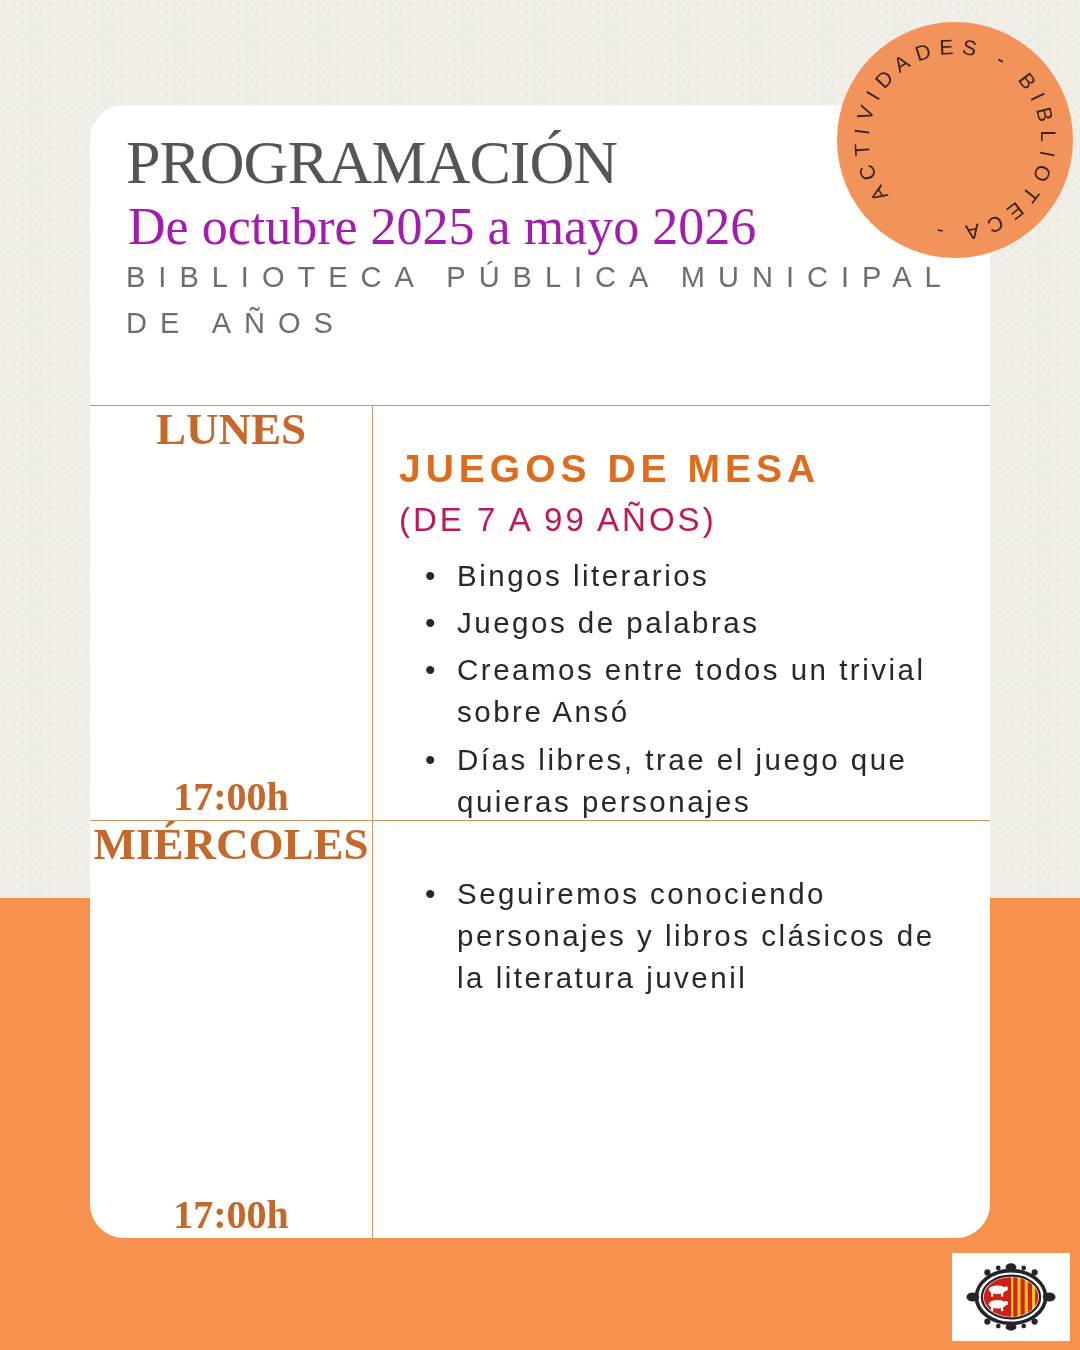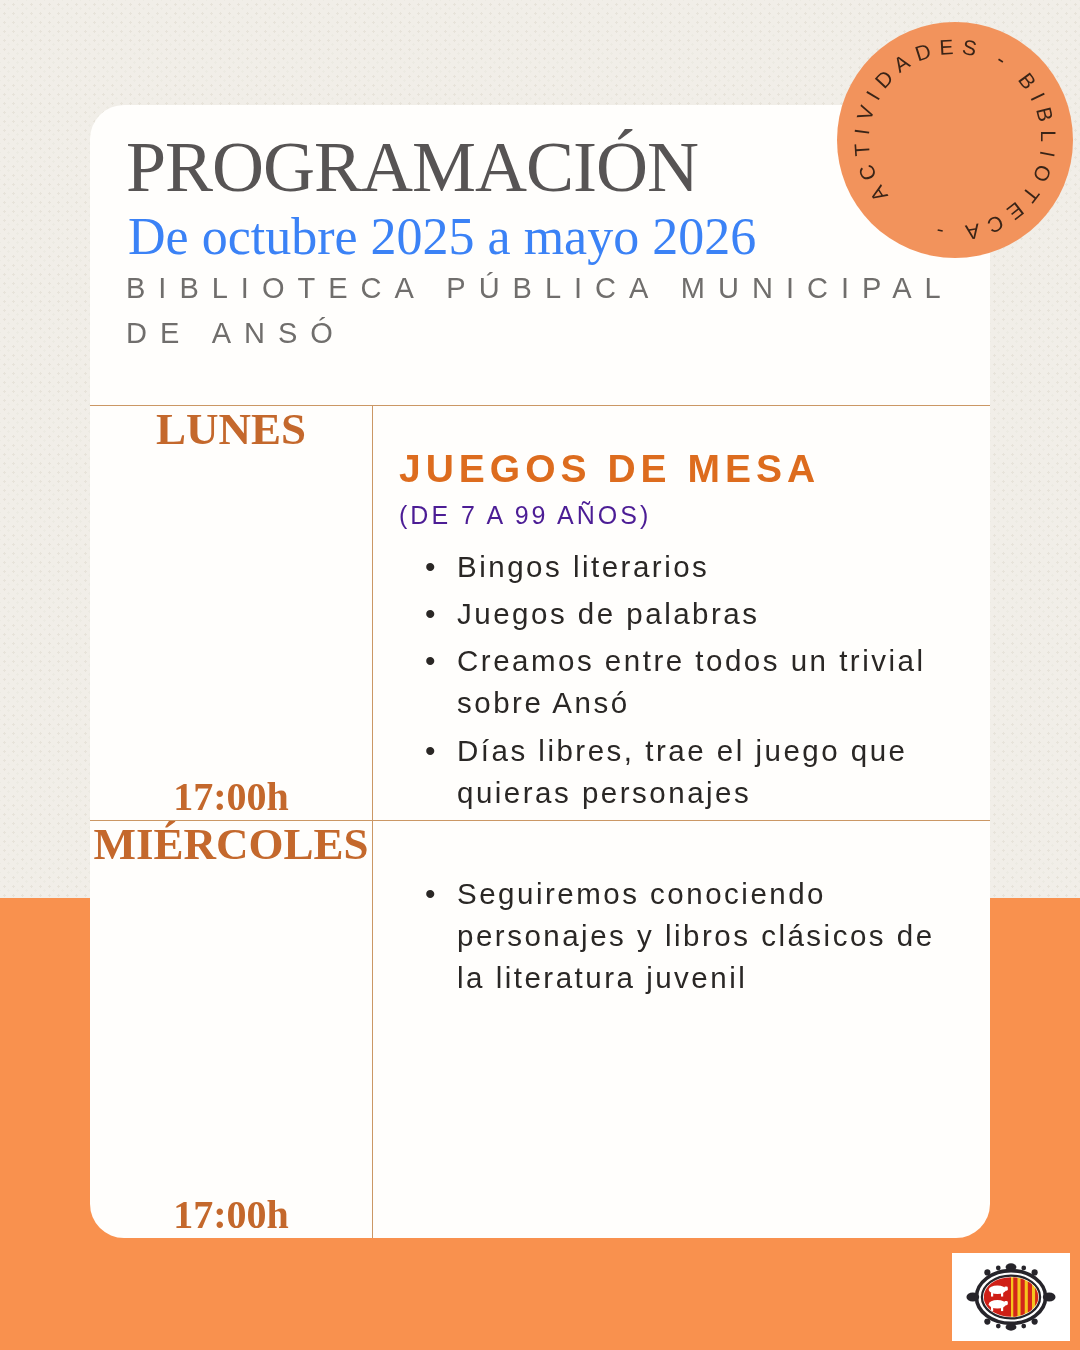--- a/index.html
+++ b/index.html
@@ -16,26 +16,26 @@
     position:absolute;left:0;top:898px;width:1080px;height:452px;
     background:#f9914e;
   }
   .card{
     position:absolute;left:90px;top:105px;width:900px;height:1133px;
     background:#fffefc;border-radius:34px;overflow:hidden;
   }
   .card-header{padding:26px 0 0 36px;}
   .title{
     font-family:"Liberation Serif", serif;font-weight:normal;
-    font-size:72px;line-height:1.02;letter-spacing:-1px;
+    font-size:62px;line-height:1.02;letter-spacing:-1px;
     color:#575454;margin:0;
   }
   .subtitle{
     font-family:"Liberation Serif", serif;font-weight:normal;
-    font-size:52px;line-height:1.1;color:#3b82f6;margin:4px 0 0 2px;
+    font-size:52px;line-height:1.1;color:#a21caf;margin:4px 0 0 2px;
   }
   .org{
     font-size:29px;letter-spacing:13px;
     color:#706e6c;line-height:1.58;
   }
   .schedule{
     position:absolute;left:0;top:300px;width:900px;height:833px;
     display:grid;grid-template-columns:282px 1fr;grid-template-rows:415px 1fr;
   }
   .cell{border-top:1.5px solid #cb9765;}
@@ -52,21 +52,21 @@
     font-family:"Liberation Serif", serif;font-weight:bold;
     font-size:40px;color:#c4682c;margin-top:6px;
   }
   .activity-cell{padding:42px 26px 0 26px;}
   .activity-cell.second{padding-top:36px;}
   .activity-title{
     font-weight:bold;font-size:39px;letter-spacing:5px;
     color:#dd6c1e;line-height:1.1;
   }
   .activity-sub{
-    font-size:25px;letter-spacing:3px;color:#4c1d95;margin-top:10px;
+    font-size:33px;letter-spacing:3px;color:#be185d;margin-top:10px;
   }
   ul.bullets{margin:16px 0 0 0;padding:0 0 0 58px;list-style:none;}
   ul.bullets li{
     position:relative;font-size:29.5px;letter-spacing:2.5px;
     color:#2a2725;line-height:1.43;margin-bottom:5px;
   }
   ul.bullets li::before{
     content:"\2022";position:absolute;left:-32px;top:0;
     color:#2a2725;font-size:30px;
   }
@@ -82,21 +82,21 @@
 <div>
 
   <div class="orange-band"></div>
 
   <div class="card">
     <div class="card-header">
       <h1 class="title">PROGRAMACIÓN</h1>
       <div class="subtitle">De octubre 2025 a mayo 2026</div>
       <div class="org">
         <div>BIBLIOTECA PÚBLICA MUNICIPAL</div>
-        <div>DE ANSÓ</div>
+        <div>DE AÑOS</div>
       </div>
     </div>
 
     <div class="schedule">
 
       <div class="cell day-cell">
         <div class="day">LUNES</div>
         <div class="time">17:00h</div>
       </div>
       <div class="cell right activity-cell">

